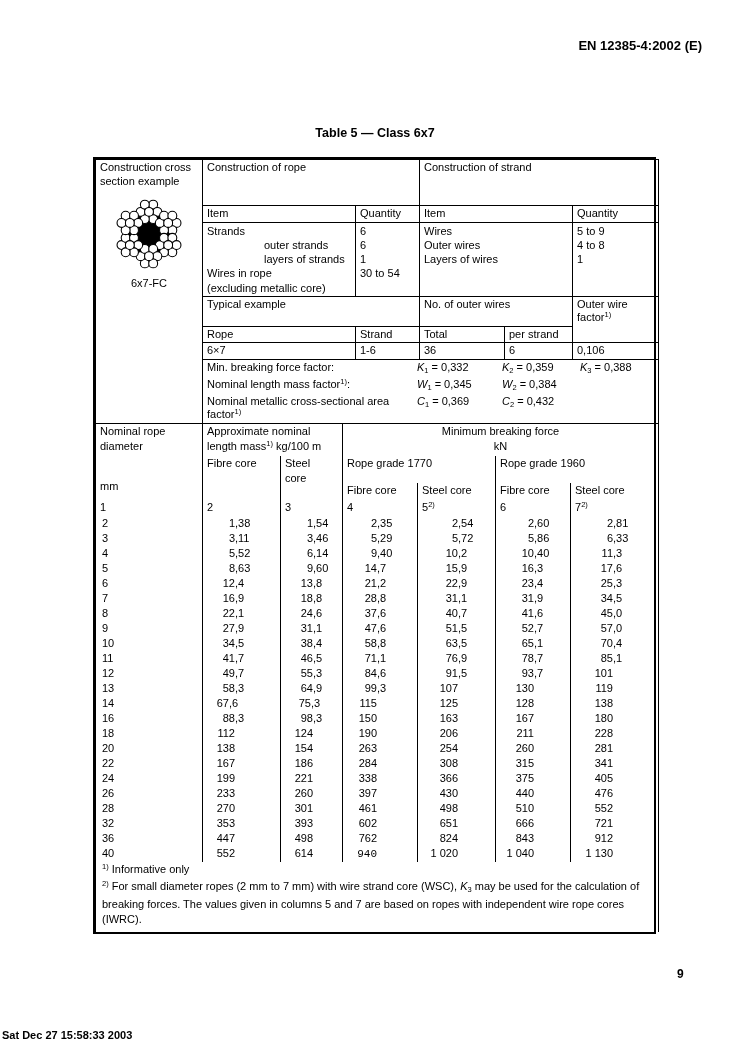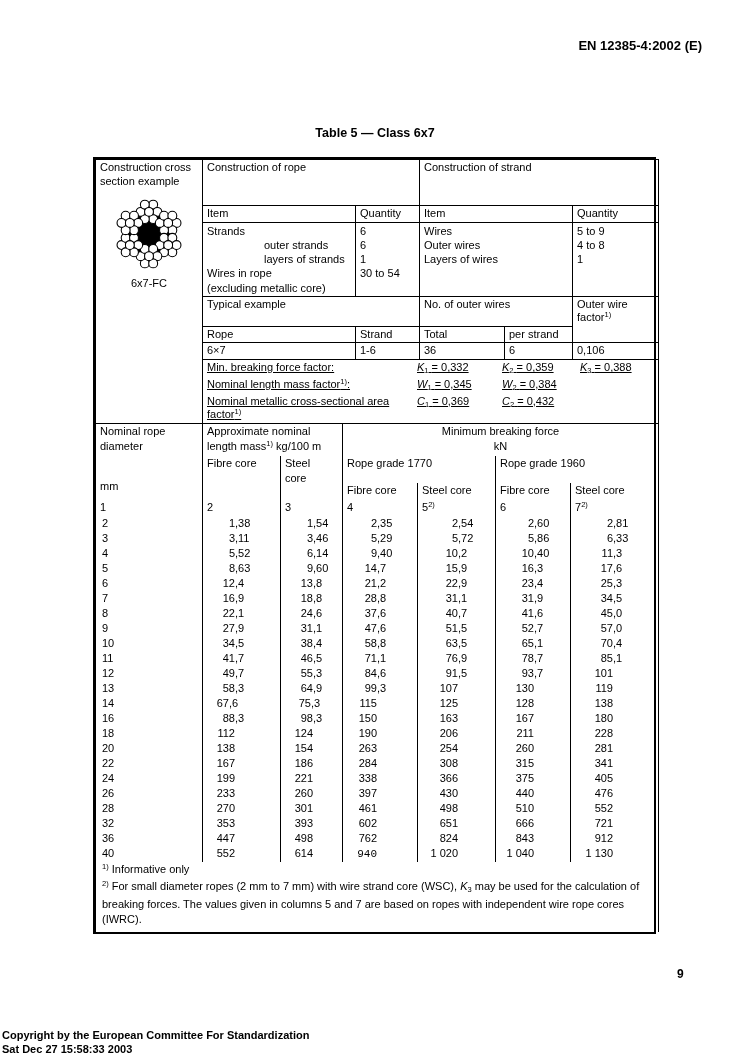--- a/index.html
+++ b/index.html
@@ -9,21 +9,21 @@
     -webkit-font-smoothing:antialiased;
   }
   .doc-ref{position:absolute;top:38px;right:48px;font-size:13px;font-weight:bold;}
   .tbl-title{position:absolute;top:126px;left:0;width:750px;text-align:center;font-size:12.5px;font-weight:bold;}
   .tbl-wrap{position:absolute;left:93px;top:157px;width:563px;border:2px solid #000;box-sizing:border-box;}
   table{border-collapse:collapse;width:100%;table-layout:fixed;font-size:11px;line-height:13.5px;}
   td{border:1px solid #000;vertical-align:top;padding:1px 4px;box-sizing:border-box;}
   .lower tr.lr1 td{border-top:none;}
   
   tr.r1 td{height:46px;} tr.r2 td{height:16px;} tr.r3 td{height:72px;}
-  tr.r4 td{height:30px;} tr.r5 td{height:16px;} tr.r6 td{height:15px;} tr.r7 td{height:56px;text-decoration:underline;}
+  tr.r4 td{height:30px;} tr.r5 td{height:16px;} tr.r6 td{height:15px;} tr.r7 td{height:56px;}
   tr.lr1 td{height:32px;} tr.lr2 td{height:27px;} tr.lr3 td{height:17px;} tr.lr4 td{height:16px;}
   .corner-cell{padding:1px 4px;}
   .corner-label{line-height:13.5px;}
   .rope-fig{display:block;margin:5px auto 0 auto;}
   .fig-caption{text-align:center;margin-top:2px;}
   .ind{padding-left:57px;}
   .line{line-height:14.3px;}
   
   .factor-row{display:flex;align-items:flex-start;line-height:13.8px;}
   .f-label{width:210px;flex:0 0 210px;}
@@ -459,15 +459,14 @@
         <div class="fn1"><sup>1)</sup><span> Informative only</span></div>
         <div class="fn2"><sup>2)</sup><span> For small diameter ropes (2 mm to 7 mm) with wire strand core (WSC), </span><i>K</i><sub>3</sub><span> may be used for the calculation of breaking forces. The values given in columns 5 and 7 are based on ropes with independent wire rope cores (IWRC).</span></div>
       </td>
     </tr>
   </tbody>
     </table>
 </div>
 
 <div class="pg-num">9</div>
 <div class="copyright">
-  <div>Copyright by the European Committee For Standardization</div>
   <div>Sat Dec 27 15:58:33 2003</div>
 </div>
 
 </body></html>

